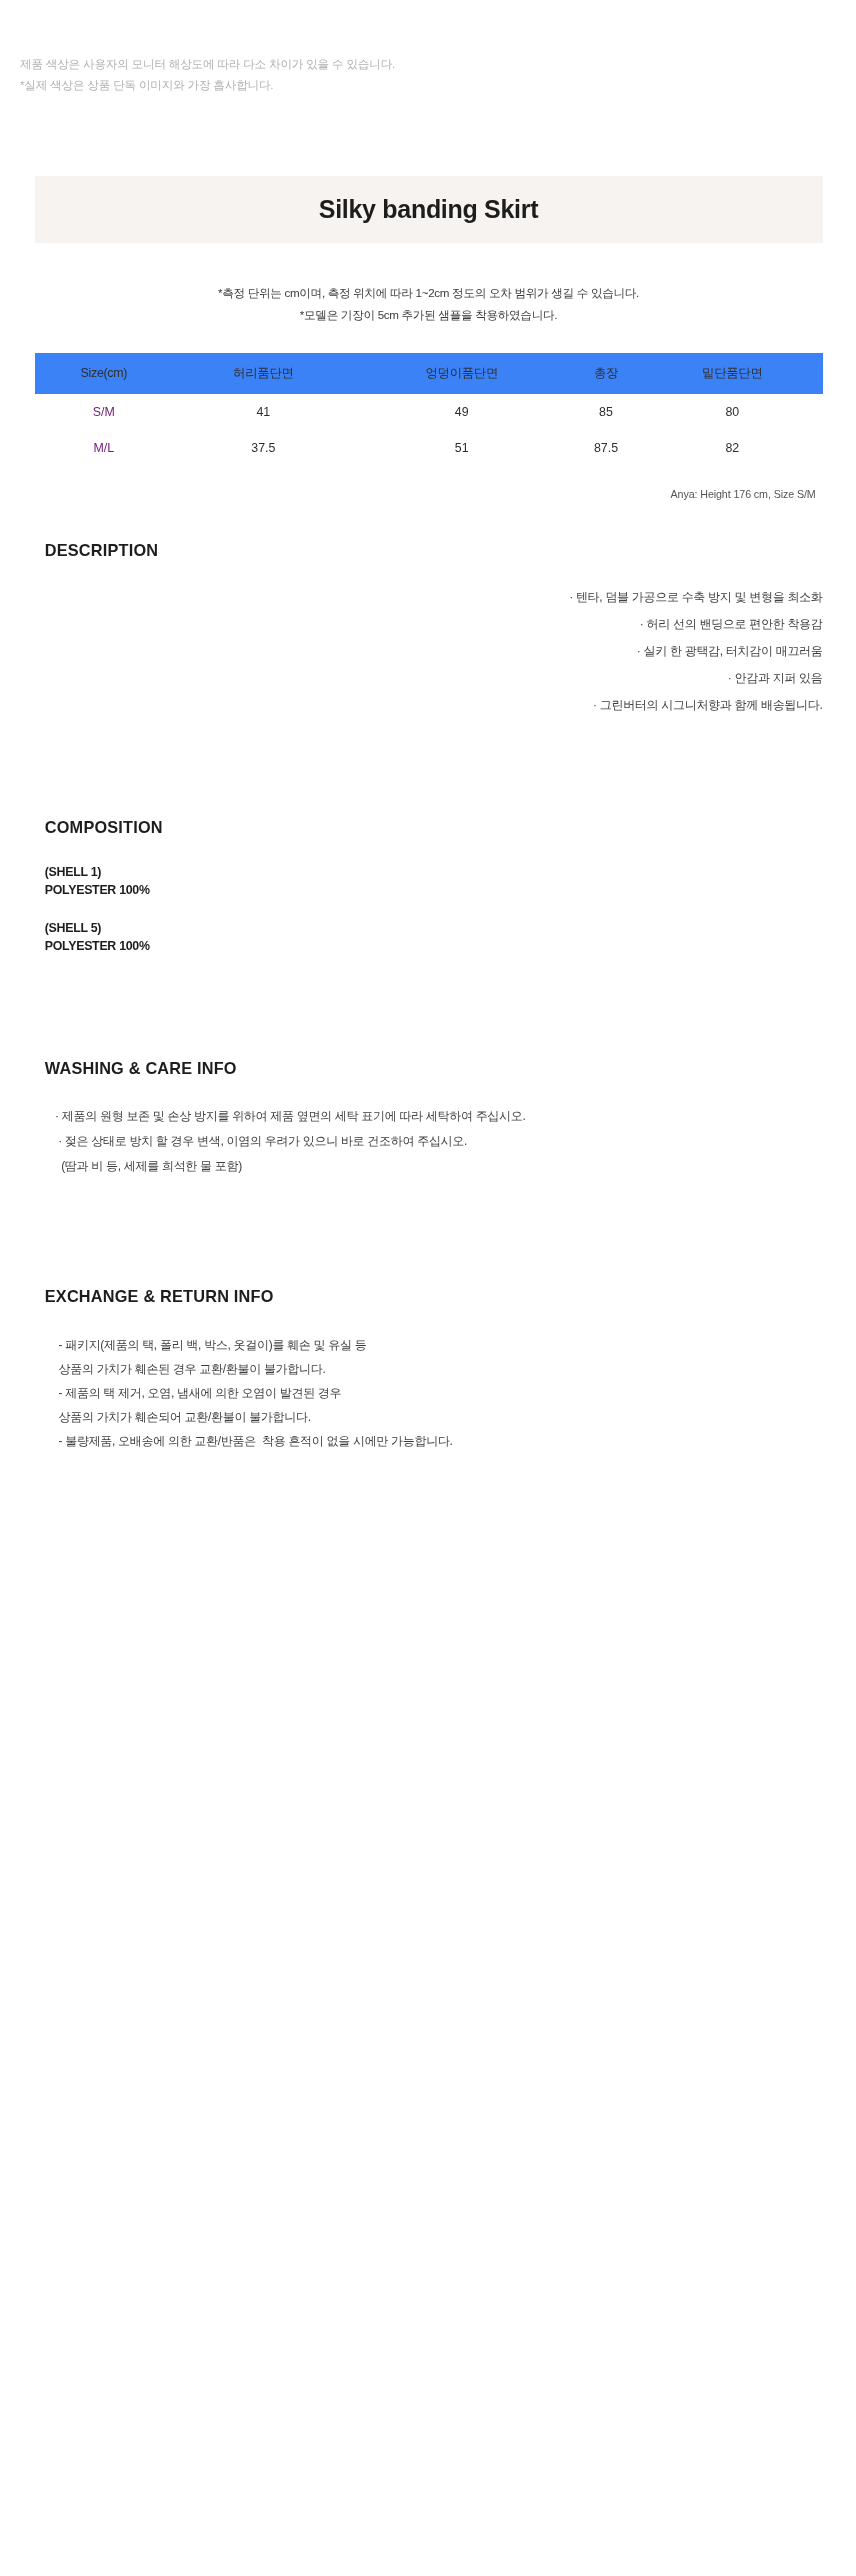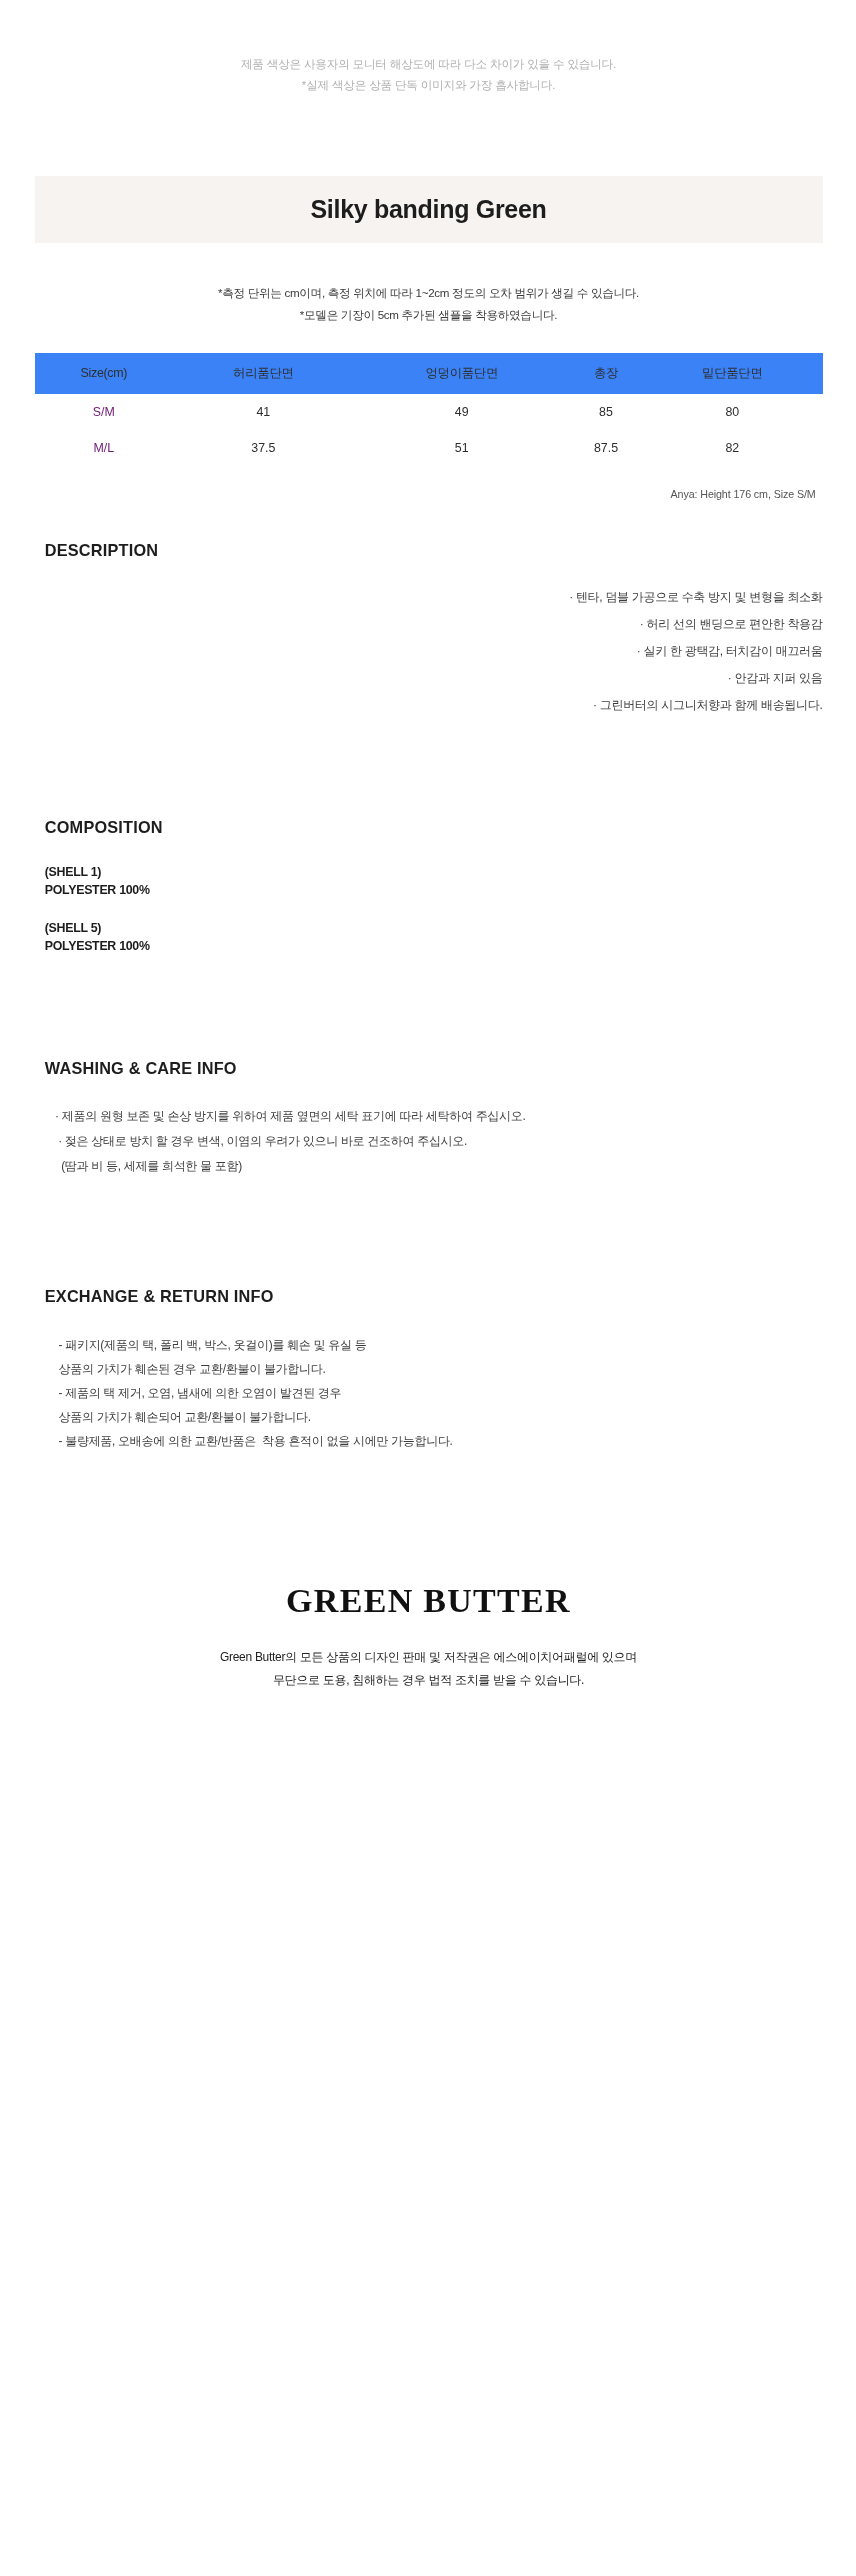--- a/index.html
+++ b/index.html
@@ -19,24 +19,25 @@
     position: relative;
     width: 857px;
     min-height: 2576px;
     margin: 0 auto;
     background: #ffffff;
   }
 
   
   .top-notice {
     padding-top: 53px;
-    text-align: center;
+    text-align: left;
     color: #b0b0b0;
     font-size: 11.6px;
     line-height: 1.85;
+    padding-left: 20px;
   }
   .top-notice div { letter-spacing: -0.2px; }
 
   
   .title-band {
     margin: 0 auto;
     margin-top: 80px;
     width: 788px;
     height: 67px;
     background: #f6f3f0;
@@ -167,21 +168,21 @@
 <body>
 
 <div class="page">
 
   <div class="top-notice">
     <div>제품 색상은 사용자의 모니터 해상도에 따라 다소 차이가 있을 수 있습니다.</div>
     <div>*실제 색상은 상품 단독 이미지와 가장 흡사합니다.</div>
   </div>
 
   <div class="title-band">
-    <h1>Silky banding Green</h1>
+    <h1>Silky banding Skirt</h1>
   </div>
 
   <div class="measure-notes">
     <div>*측정 단위는 cm이며, 측정 위치에 따라 1~2cm 정도의 오차 범위가 생길 수 있습니다.</div>
     <div>*모델은 기장이 5cm 추가된 샘플을 착용하였습니다.</div>
   </div>
 
   <div class="size-table-wrap">
     <table class="size-table">
       <thead>
@@ -252,22 +253,15 @@
     <div class="section-heading">EXCHANGE &amp; RETURN INFO</div>
     <div class="section-body">
       <div class="line">- 패키지(제품의 택, 폴리 백, 박스, 옷걸이)를 훼손 및 유실 등</div>
       <div class="line">상품의 가치가 훼손된 경우 교환/환불이 불가합니다.</div>
       <div class="line">- 제품의 택 제거, 오염, 냄새에 의한 오염이 발견된 경우</div>
       <div class="line">상품의 가치가 훼손되어 교환/환불이 불가합니다.</div>
       <div class="line">- 불량제품, 오배송에 의한 교환/반품은  착용 흔적이 없을 시에만 가능합니다.</div>
     </div>
   </div>
 
-  <div class="footer">
-    <div class="brand-logo">GREEN BUTTER</div>
-    <div class="footer-text">
-      <div>Green Butter의 모든 상품의 디자인 판매 및 저작권은 에스에이치어패럴에 있으며</div>
-      <div>무단으로 도용, 침해하는 경우 법적 조치를 받을 수 있습니다.</div>
-    </div>
-  </div>
 
 </div>
 
 
 </body></html>

